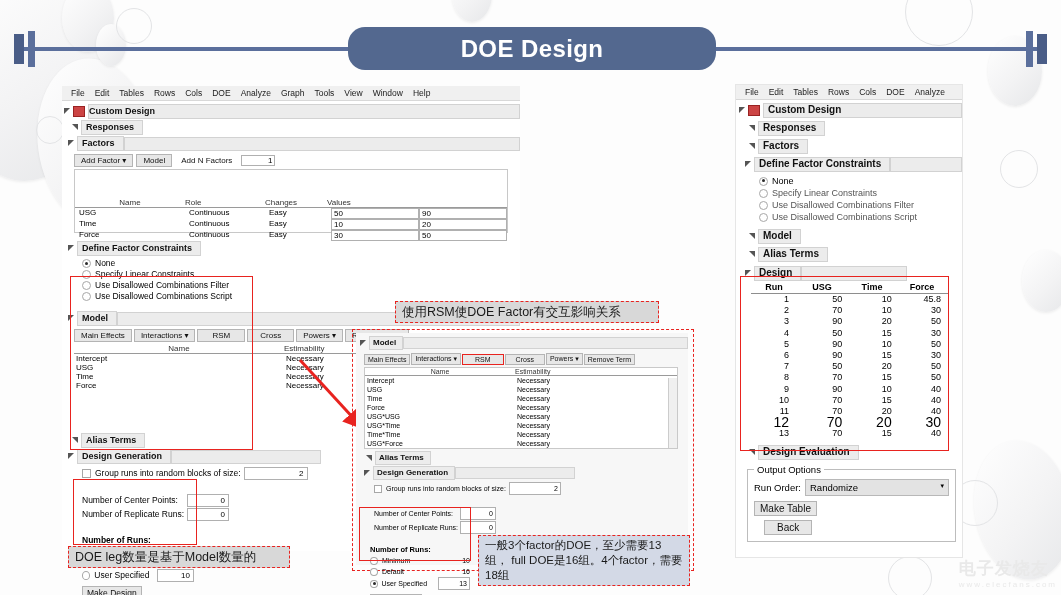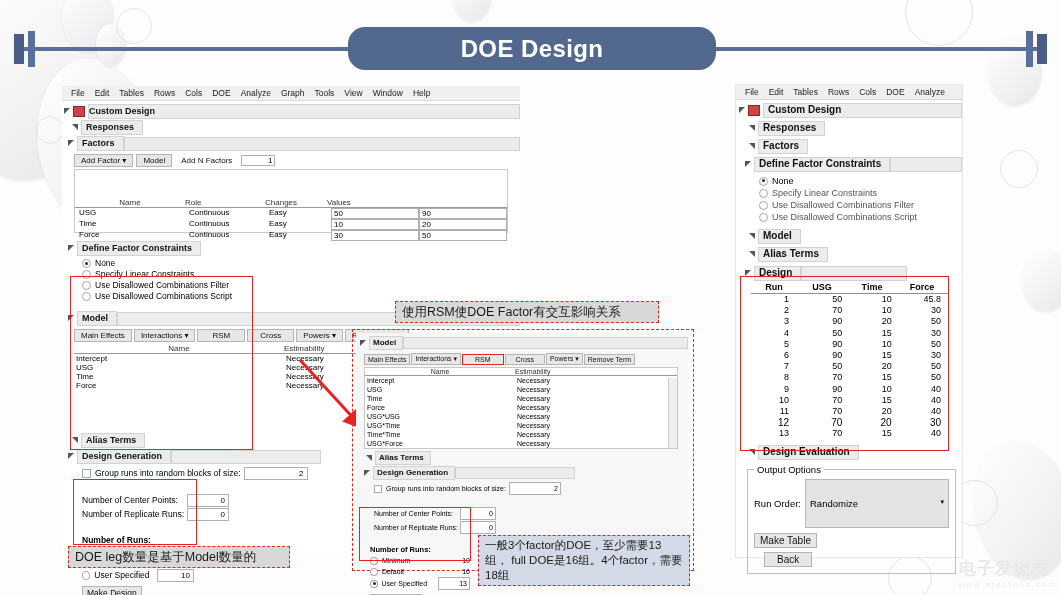--- a/index.html
+++ b/index.html
@@ -549,21 +549,21 @@
             <span style="width: 50px; text-align: right; padding-right: 8px;">70</span>
             <span style="width: 50px; text-align: right; padding-right: 8px;">15</span>
             <span style="width: 50px; text-align: right; padding-right: 8px;">40</span>
           </div>
           <div class="tbl-row" style="font-size: 9px; line-height: 11.2px;">
             <span style="width: 46px; text-align: right; padding-right: 12px;">11</span>
             <span style="width: 50px; text-align: right; padding-right: 8px;">70</span>
             <span style="width: 50px; text-align: right; padding-right: 8px;">20</span>
             <span style="width: 50px; text-align: right; padding-right: 8px;">40</span>
           </div>
-          <div class="tbl-row" style="font-size: 10px; line-height: 11.2px;">
+          <div class="tbl-row" style="font-size: 14px; line-height: 11.2px;">
             <span style="width: 46px; text-align: right; padding-right: 12px;">12</span>
             <span style="width: 50px; text-align: right; padding-right: 8px;">70</span>
             <span style="width: 50px; text-align: right; padding-right: 8px;">20</span>
             <span style="width: 50px; text-align: right; padding-right: 8px;">30</span>
           </div>
           <div class="tbl-row" style="font-size: 9px; line-height: 11.2px;">
             <span style="width: 46px; text-align: right; padding-right: 12px;">13</span>
             <span style="width: 50px; text-align: right; padding-right: 8px;">70</span>
             <span style="width: 50px; text-align: right; padding-right: 8px;">15</span>
             <span style="width: 50px; text-align: right; padding-right: 8px;">40</span>
@@ -573,21 +573,21 @@
 
     <div class="sect" style="margin-left:10px;margin-top:5px;">
       <span class="outl cl"></span>
       <span class="cap" style="font-size:10px;">Design Evaluation</span>
     </div>
 
     <fieldset style="margin:4px 6px 0 8px;border:1px solid #bdbdbd;padding:3px 6px 6px 6px;">
       <legend style="font-size:9.5px;padding:0 3px;">Output Options</legend>
       <div style="display:flex;align-items:center;gap:4px;margin-top:1px;">
         <span style="font-size:9.5px;">Run Order:</span>
-        <span style="flex:1;background:#e3e3e3;border:1px solid #b8b8b8;font-size:9.5px;padding:18px 4px;display:flex;justify-content:space-between;align-items:flex-start;">
+        <span style="flex:1;background:#e3e3e3;border:1px solid #b8b8b8;font-size:9.5px;padding:2px 4px;display:flex;justify-content:space-between;align-items:flex-start;">
           <span>Randomize</span>
           <span style="font-size:7px;">▾</span>
         </span>
       </div>
       <div style="margin-top:5px;">
         <span class="btn" style="font-size:10px;padding:1px 5px;">Make Table</span>
       </div>
       <div style="margin-top:4px;margin-left:10px;">
         <span class="btn" style="font-size:10px;padding:1px 12px;">Back</span>
       </div>

